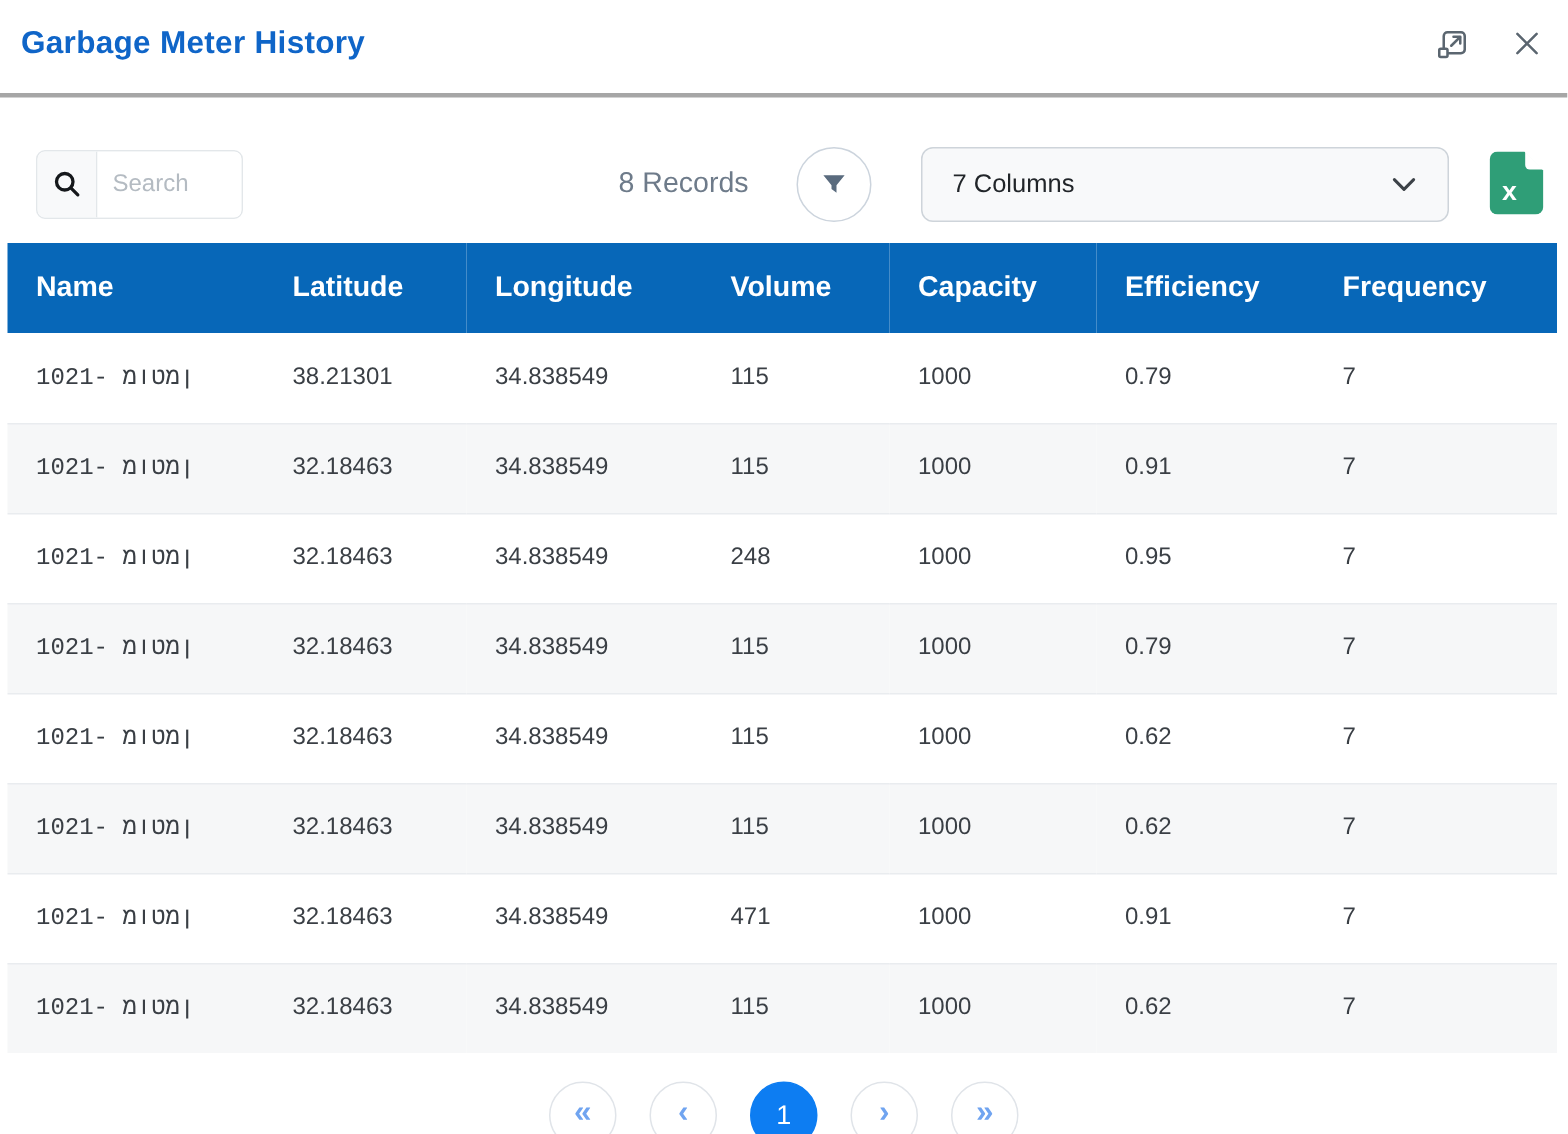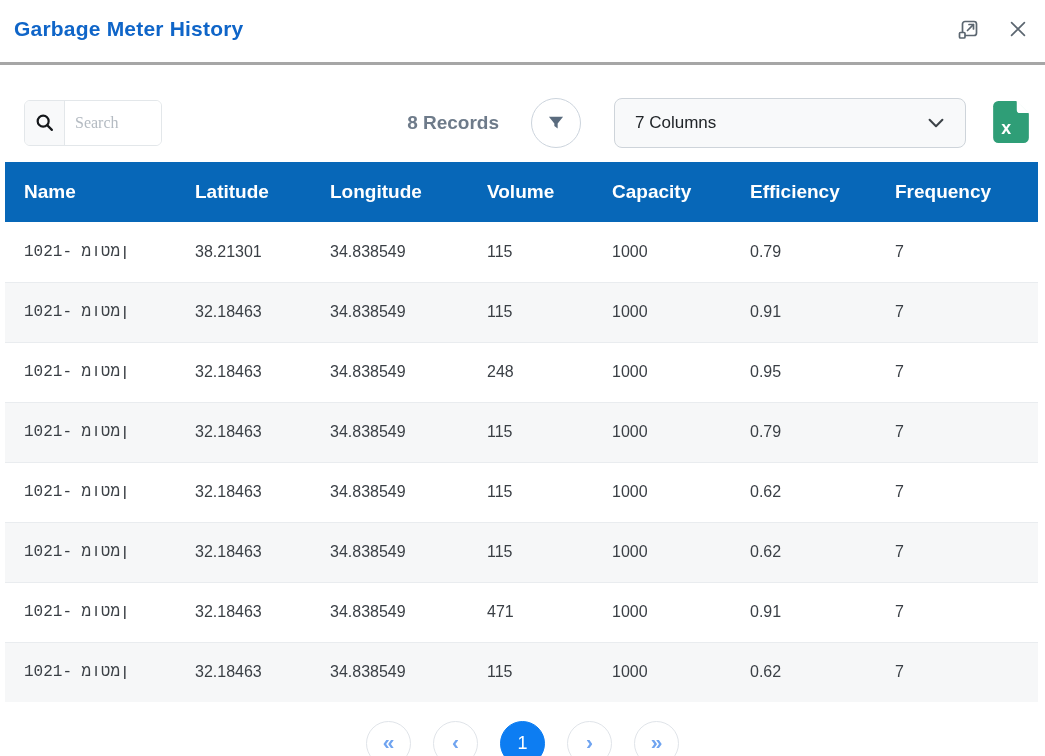--- a/index.html
+++ b/index.html
@@ -12,23 +12,23 @@
   .titlebar { display:flex; align-items:center; justify-content:space-between; padding:3px 14px 7px 14px; height:62px; }
   .titlebar h1 { margin:0; font-size:21px; font-weight:700; color:#0f65c8; letter-spacing:.2px; }
   .titlebar-icons { display:flex; align-items:center; gap:24px; }
   .icon-btn { background:none; border:none; padding:0; width:26px; height:26px; cursor:pointer; display:flex; align-items:center; justify-content:center; }
   .divider { height:3px; background:#a6a6a6; }
 
   
   .toolbar { display:flex; align-items:center; margin:33px 15px 0 24px; height:50px; }
   .search-group { display:flex; align-items:stretch; width:138px; height:46px; border:1px solid #e3e7ea; border-radius:6px; overflow:hidden; background:#fff; }
   .search-addon { width:40px; background:#f8f9fa; border-right:1px solid #e3e7ea; display:flex; align-items:center; justify-content:center; }
-  .search-group input { flex:1; min-width:0; border:none; outline:none; font-size:16px; padding:0 10px; font-family:Liberation Serif, serif; color:#3a3f45; }
+  .search-group input { flex:1; min-width:0; border:none; outline:none; font-size:16px; padding:0 10px; font-family:Liberation Sans, sans-serif; color:#3a3f45; }
   .search-group input::placeholder { color:#b4bbc2; }
-  .records { margin-left:auto; font-size:19px; font-weight:700; color:#6e7b8a; }
+  .records { margin-left:auto; font-size:19px; font-weight:400; color:#6e7b8a; }
   .filter-btn { width:50px; height:50px; border-radius:50%; border:1px solid #ccd4dd; background:#fff; margin-left:32px; display:flex; align-items:center; justify-content:center; cursor:pointer; flex:none; }
   .columns-select { width:352px; height:50px; margin-left:33px; background:#f8f9fa; border:1px solid #ced4da; border-radius:8px; display:flex; align-items:center; padding:0 18px 0 20px; font-size:17px; color:#212529; cursor:pointer; flex:none; }
   .columns-select .value { flex:1; }
   .excel-btn { margin-left:26px; border:none; background:none; padding:0; cursor:pointer; width:38px; height:44px; flex:none; }
 
   
   table { border-collapse:collapse; table-layout:fixed; width:1033px; margin:14px 7px 0 5px; }
   thead th { background:#0767b8; color:#fff; font-size:19px; font-weight:700; text-align:left; height:60px; padding:0 4px 0 19px; vertical-align:middle; }
   tbody td { height:60px; border-top:1px solid #e9ecef; font-size:16px; color:#3a3f45; padding:0 4px 0 19px; vertical-align:middle; }
   tbody tr:first-child td { border-top:none; }

